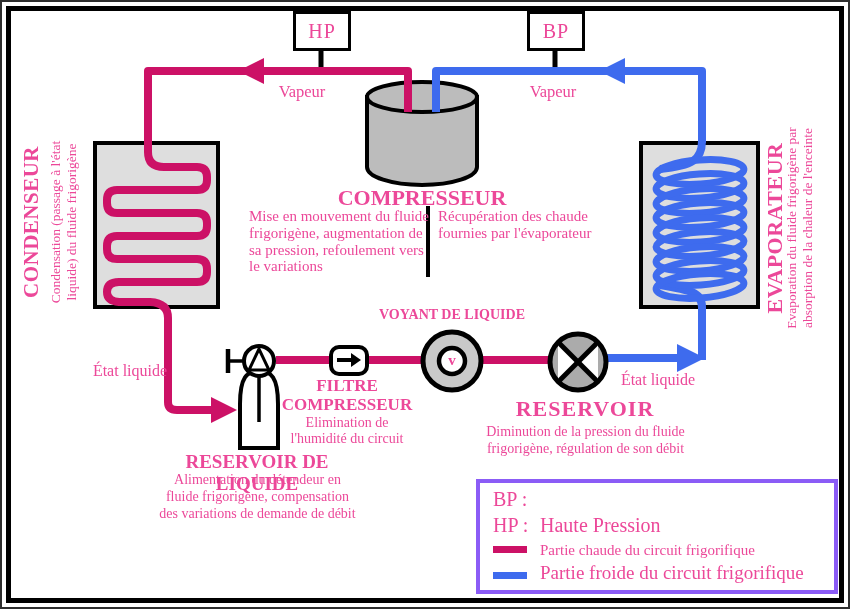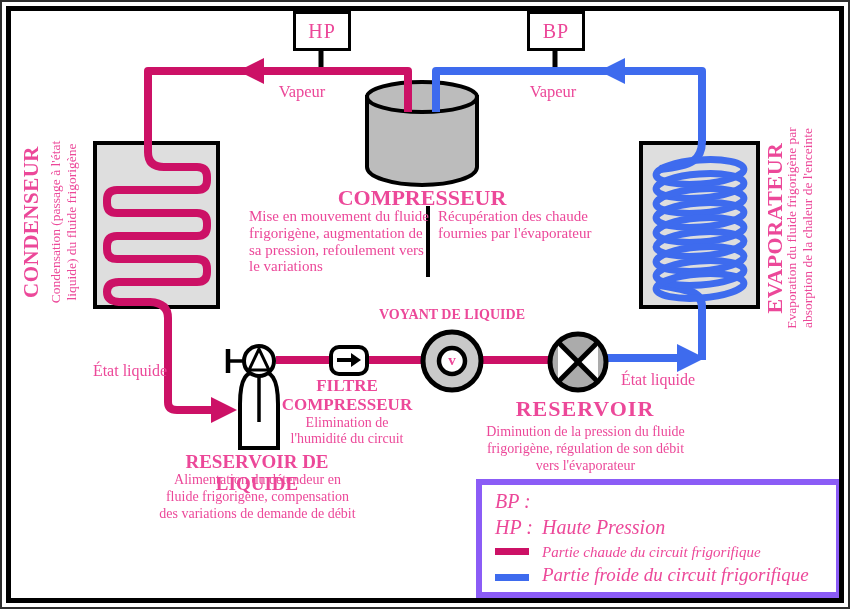--- a/index.html
+++ b/index.html
@@ -6,21 +6,21 @@
   #stage{position:relative;width:850px;height:609px;background:#fff;overflow:hidden;
          font-family:"Liberation Serif",serif;color:#ec4899;}
   .abs{position:absolute;}
   .c{text-align:center;}
   .b{font-weight:bold;}
   .rot{transform:rotate(-90deg);}
   .frame-outer{position:absolute;inset:0;border:2px solid #2e2e2e;pointer-events:none;}
   .frame-inner{position:absolute;inset:6px;border:5px solid #000;pointer-events:none;}
   .gaugebox{width:52px;height:34px;border:3px solid #000;background:#fff;
             line-height:34px;font-size:20px;text-align:center;letter-spacing:1px;}
-  .legend{border:6px solid #8b5cf6;background:#fff;font-style:italic;}
+  .legend{border:4px solid #8b5cf6;background:#fff;}
   .sw{height:7px;width:34px;}
 </style>
 </head>
 <body>
 
 <div id="stage">
 
   <svg class="abs" style="left:0;top:0" width="850" height="609" viewBox="0 0 850 609">
 
     <rect x="95" y="143" width="123" height="164" fill="#DEDEDE" stroke="#000" stroke-width="4"></rect>
@@ -145,21 +145,20 @@
   </div>
   <div class="abs c" style="left:272px;top:415px;width:150px;font-size:14px;line-height:15.5px">
     <div>Elimination de</div>
     <div>l'humidité du circuit</div>
   </div>
 
   <div class="abs c b" style="left:485px;top:396px;width:200px;font-size:22px;letter-spacing:1px">RESERVOIR</div>
   <div class="abs c" style="left:468px;top:423px;width:235px;font-size:14px;line-height:17px">
     <div>Diminution de la pression du fluide</div>
     <div>frigorigène, régulation de son débit</div>
-    <div>vers l'évaporateur</div>
   </div>
 
   <div class="abs c b" style="left:147px;top:451px;width:220px;font-size:19px">RESERVOIR DE LIQUIDE</div>
   <div class="abs c" style="left:130px;top:471px;width:255px;font-size:14px;line-height:17px">
     <div>Alimentation du détendeur en</div>
     <div>fluide frigorigène, compensation</div>
     <div>des variations de demande de débit</div>
   </div>
 
   <div class="abs c" style="left:88px;top:362px;width:84px;font-size:16px">État liquide</div>

